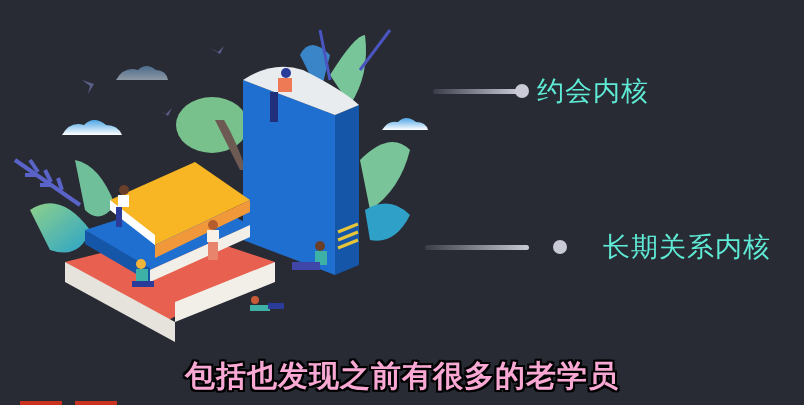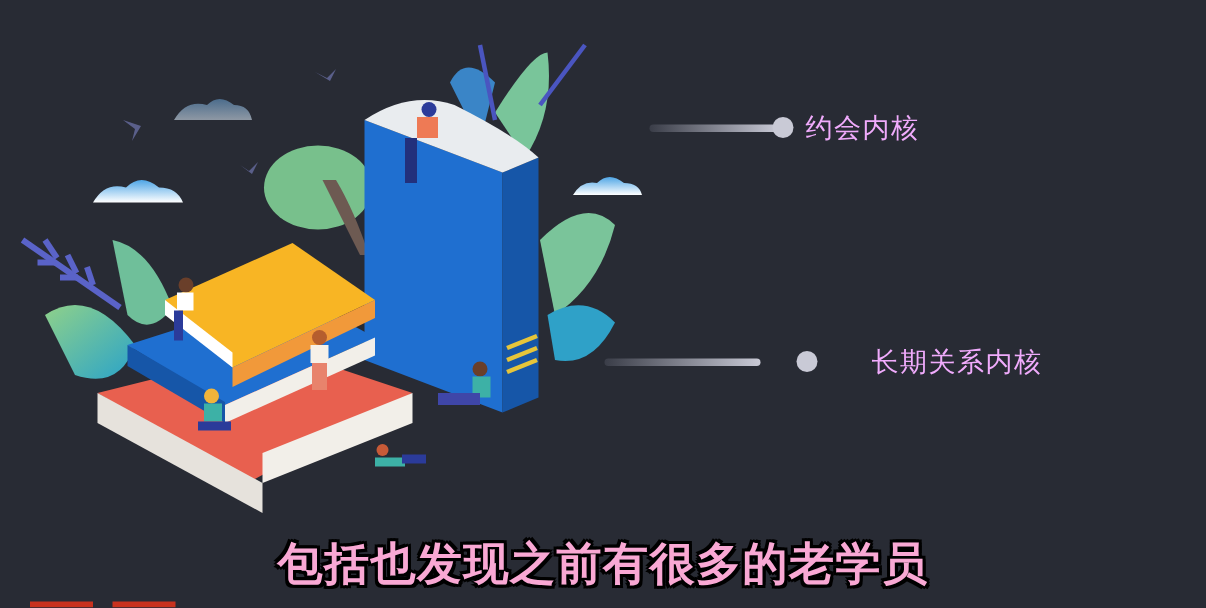--- a/index.html
+++ b/index.html
@@ -2,21 +2,21 @@
 <html><head>
 <meta charset="utf-8">
 <style>
   html, body { margin:0; padding:0; }
   body { width:804px; height:405px; background:#282b34; overflow:hidden; position:relative; font-family:"DejaVu Sans", sans-serif; }
   .stage { position:absolute; left:0; top:0; width:804px; height:405px; }
   .illus { position:absolute; left:0; top:0; width:804px; height:405px; }
   .label-row { position:absolute; display:flex; align-items:center; }
   .connector { height:5px; border-radius:3px; background:linear-gradient(90deg, #3a3d48, #c9cad6); }
   .dot { width:14px; height:14px; border-radius:50%; background:#c9cad6; margin-left:-4px; }
-  .label-text { color:#f0abfc; font-size:18px; margin-left:8px; letter-spacing:1px; white-space:nowrap; }
+  .label-text { color:#5eead4; font-size:27px; margin-left:8px; letter-spacing:1px; white-space:nowrap; }
   .subtitle { position:absolute; left:0; width:804px; top:356px; text-align:center; font-size:30px; font-weight:bold; color:#f9a8d4;
     text-shadow: -2px -2px 0 #000, 2px -2px 0 #000, -2px 2px 0 #000, 2px 2px 0 #000, 0 2px 0 #000, 0 -2px 0 #000, 2px 0 0 #000, -2px 0 0 #000; letter-spacing:1px; }
   .redbar { position:absolute; top:401px; height:4px; background:#c8321e; }
 </style>
 </head>
 <body>
 
 <div class="stage">
 
   <svg class="illus" viewBox="0 0 804 405" xmlns="http://www.w3.org/2000/svg">
@@ -110,21 +110,21 @@
         <rect x="268" y="303" width="16" height="6" fill="#2b3b9a"></rect>
     </g>
   </svg>
 
   <div class="label-row" style="left:433px; top:73px;">
     <div class="connector" style="width:86px;"></div>
     <div class="dot"></div>
     <span class="label-text">约会内核</span>
   </div>
 
-  <div class="label-row" style="left:403px; top:229px;gap:28px;">
+  <div class="label-row" style="left:425px; top:229px;gap:28px;">
     <div class="connector" style="width:104px;"></div>
     <div class="dot"></div>
     <span class="label-text">长期关系内核</span>
   </div>
 
   <div class="subtitle">包括也发现之前有很多的老学员</div>
 
   <div class="redbar" style="left:20px; width:42px;"></div>
   <div class="redbar" style="left:75px; width:42px;"></div>
 </div>

